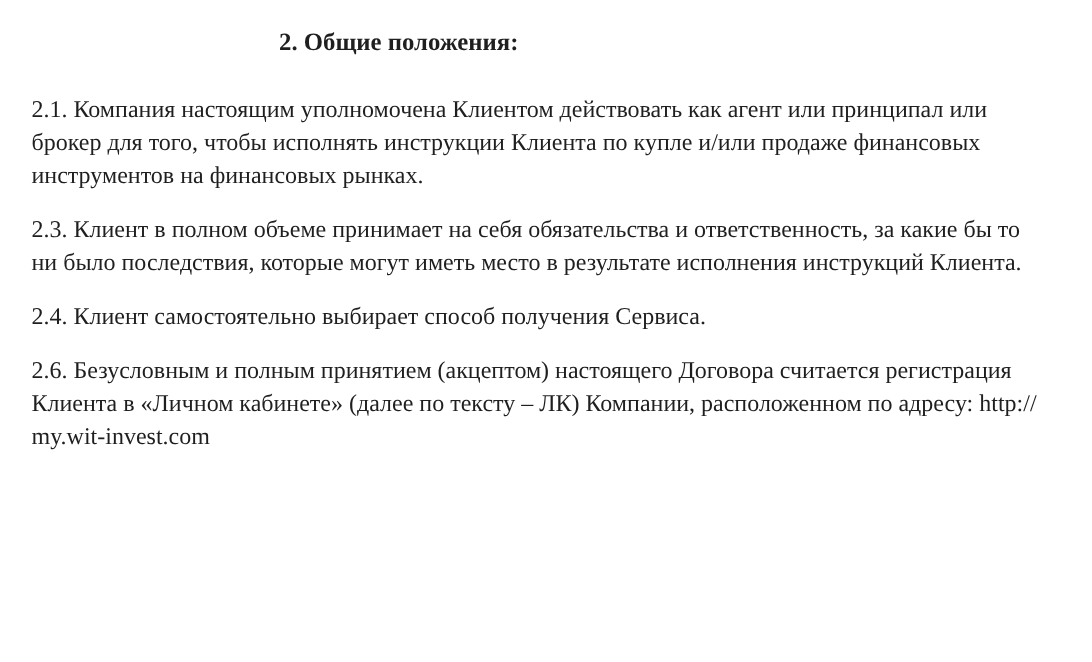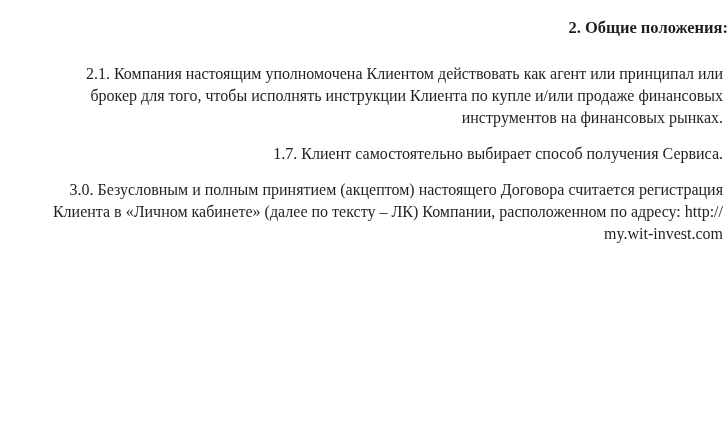--- a/index.html
+++ b/index.html
@@ -8,21 +8,20 @@
     background: #ffffff;
   }
   .page {
     position: relative;
     width: 728px;
     height: 441px;
     background: #ffffff;
     overflow: hidden;
     font-family: "Liberation Serif", "DejaVu Serif", serif;
     color: #1f1f1f;
-    text-align: right;
     -webkit-font-smoothing: antialiased;
   }
   .heading {
     margin: 17px 0 0 186px;
     font-size: 16.5px;
     font-weight: bold;
     line-height: 22px;
     white-space: pre-line;
   }
   .content {
@@ -38,18 +37,20 @@
 </style>
 </head>
 <body>
 
 <div class="page">
   <div class="heading">2. Общие положения:</div>
   <div class="content">
     <div class="para">2.1. Компания настоящим уполномочена Клиентом действовать как агент или принципал или
 брокер для того, чтобы исполнять инструкции Клиента по купле и/или продаже финансовых
 инструментов на финансовых рынках.</div>
-    <div class="para">1.7. Клиент самостоятельно выбирает способ получения Сервиса.</div>
-    <div class="para">3.0. Безусловным и полным принятием (акцептом) настоящего Договора считается регистрация
+    <div class="para">2.3. Клиент в полном объеме принимает на себя обязательства и ответственность, за какие бы то
+ни было последствия, которые могут иметь место в результате исполнения инструкций Клиента.</div>
+    <div class="para">2.4. Клиент самостоятельно выбирает способ получения Сервиса.</div>
+    <div class="para">2.6. Безусловным и полным принятием (акцептом) настоящего Договора считается регистрация
 Клиента в «Личном кабинете» (далее по тексту – ЛК) Компании, расположенном по адресу: http://
 my.wit-invest.com</div>
   </div>
 </div>
 
 </body></html>

